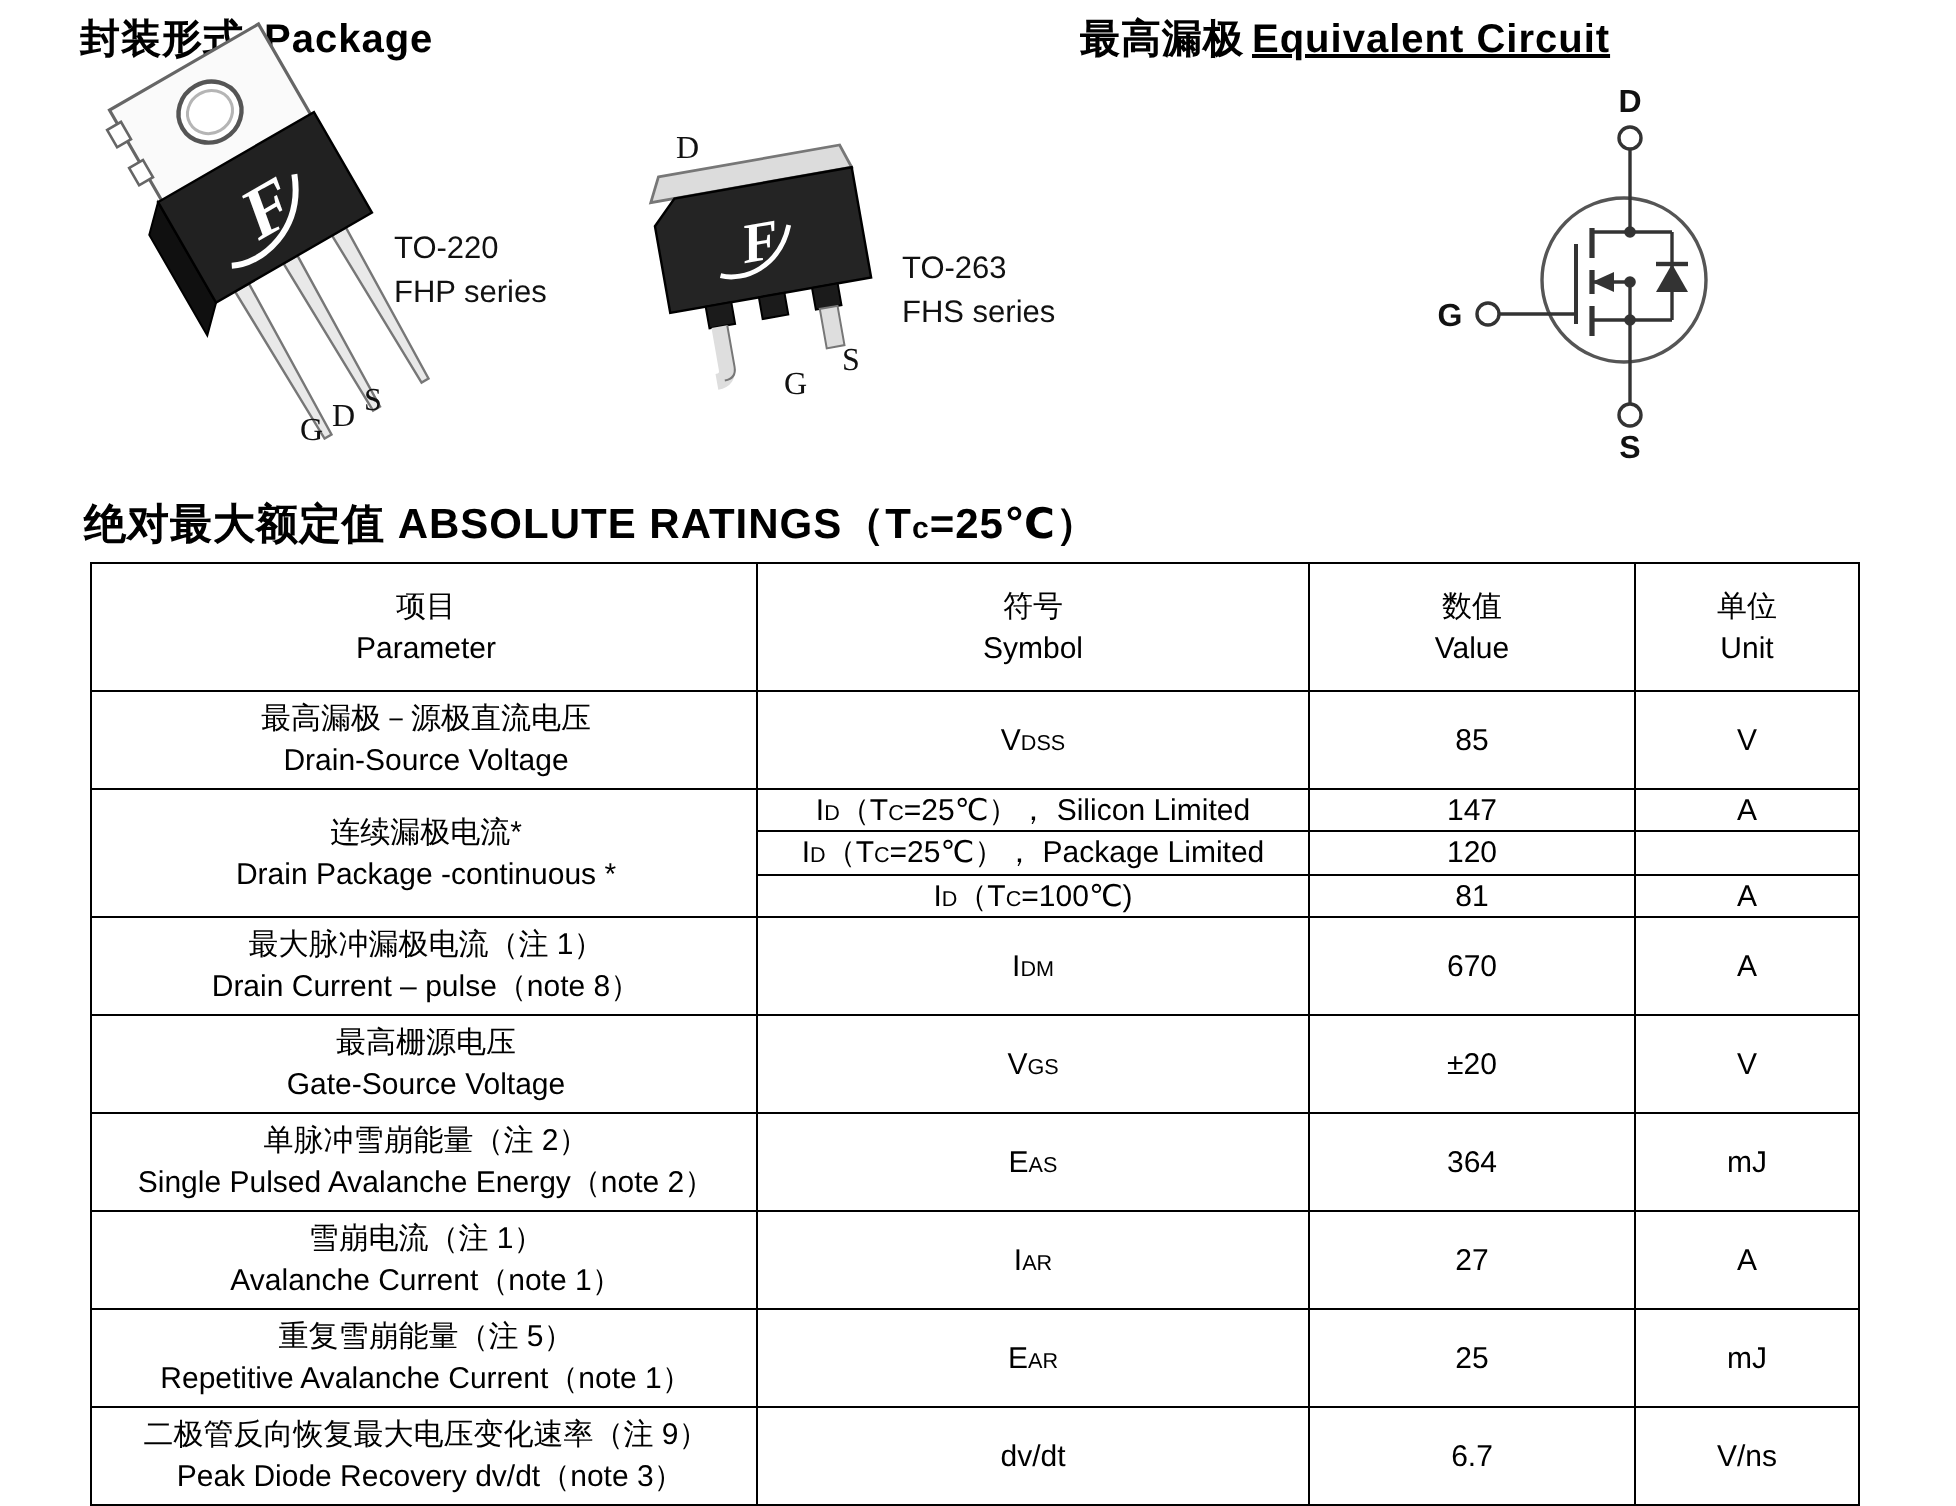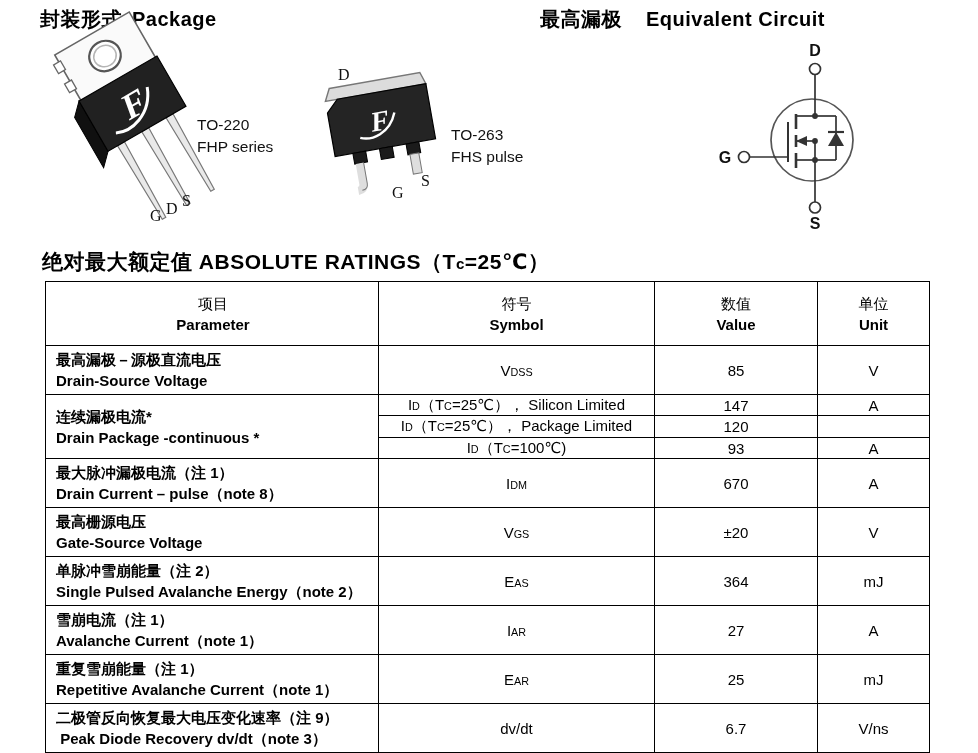--- a/index.html
+++ b/index.html
@@ -18,41 +18,41 @@
 
   table.ratings{
     border-collapse:collapse;table-layout:fixed;width:884px;
     font-size:15px;color:#000;
   }
   table.ratings td,table.ratings th{
     border:1.5px solid #000;padding:0;vertical-align:middle;
     overflow:hidden;
   }
   th{font-weight:normal;}
-  .bold{font-weight:bold;text-align:center;}
+  .bold{font-weight:normal;text-align:center;}
   .cell-pad{padding:3px 8px 3px 10px;}
   .cn,.en{line-height:21px;white-space:pre-wrap;}
-  td.param{text-align:left;font-weight:bold;}
+  td.param{text-align:center;}
   td.sym,td.val,td.unit,th.c{text-align:center;}
   tr.hh{height:64px;}
   tr.r42{height:42px;}
   tr.r43{height:43px;margin-top:48px;}
   tr.r39{height:39px;}
   tr.r21{height:21px;}
   tr.r22{height:22px;}
   tr.r23{height:23px;}
 </style>
 </head>
 <body>
 
 <div class="abs heading" style="left:40px;top:6px;">
   <span class="cnh">封装形式</span><span class="en">Package</span>
 </div>
 <div class="abs heading" style="left:540px;top:6px;">
-  <span>最高漏极</span><span class="en" style="margin-left:24px;">Equivalent Circuit</span>
+  <span>最高漏极</span><span class="en" style="margin-left:4px;text-decoration:underline;">Equivalent Circuit</span>
 </div>
 
 <svg class="abs" style="left:20px;top:8px;" width="230" height="212" viewBox="0 0 230 212">
   <g transform="rotate(-30 115 100)">
 
     <rect x="72" y="14" width="86" height="54" fill="#fafafa" stroke="#666" stroke-width="1.6"></rect>
     <rect x="66" y="22" width="8" height="10" fill="#fff" stroke="#666" stroke-width="1.3"></rect>
     <rect x="66" y="44" width="8" height="10" fill="#fff" stroke="#666" stroke-width="1.3"></rect>
     <ellipse cx="115" cy="40" rx="16" ry="15" fill="#ffffff" stroke="#555" stroke-width="2.2"></ellipse>
     <ellipse cx="115" cy="40" rx="11.5" ry="10.5" fill="#ffffff" stroke="#b5b5b5" stroke-width="1.5"></ellipse>
@@ -88,21 +88,21 @@
     <rect x="88" y="101" width="9" height="20" fill="#dedede" stroke="#777" stroke-width="1"></rect>
     <text x="55" y="72" font-family="Liberation Serif, DejaVu Serif, serif" font-style="italic" font-weight="bold" font-size="28" fill="#ffffff">F</text>
     <path d="M42,76 C53,81 72,77 80,57" stroke="#ffffff" stroke-width="2.4" fill="none"></path>
   </g>
 </svg>
 <div class="abs pin-label" style="left:338px;top:66px;">D</div>
 <div class="abs pin-label" style="left:392px;top:184px;">G</div>
 <div class="abs pin-label" style="left:421px;top:172px;">S</div>
 <div class="abs caption" style="left:451px;top:124px;">
   <div>TO-263</div>
-  <div>FHS pulse</div>
+  <div>FHS series</div>
 </div>
 
 <svg class="abs" style="left:698px;top:36px;" width="235" height="205" viewBox="0 0 235 205">
   <g stroke="#333" stroke-width="1.7" fill="none">
     <circle cx="114" cy="104" r="41" stroke="#555"></circle>
 
     <circle cx="117" cy="33" r="5.5" fill="#fff"></circle>
     <line x1="117" y1="38.5" x2="117" y2="80"></line>
 
     <circle cx="46" cy="121" r="5.5" fill="#fff"></circle>
@@ -192,21 +192,21 @@
       <td class="val">147</td>
       <td class="unit">A</td>
     </tr>
     <tr class="r22">
       <td class="sym"><span>I</span><span class="sub">D</span><span>（T</span><span class="sub">C</span><span>=25℃）， Package Limited</span></td>
       <td class="val">120</td>
       <td class="unit"></td>
     </tr>
     <tr class="r21">
       <td class="sym"><span>I</span><span class="sub">D</span><span>（T</span><span class="sub">C</span><span>=100℃)</span></td>
-      <td class="val">93</td>
+      <td class="val">81</td>
       <td class="unit">A</td>
     </tr>
 
     <tr class="r43">
       <td class="param">
         <div class="cell-pad">
           <div class="cn">最大脉冲漏极电流（注 1）</div>
           <div class="en">Drain Current – pulse（note 8）</div>
         </div>
       </td>
@@ -247,21 +247,21 @@
         </div>
       </td>
       <td class="sym"><span>I</span><span class="sub">AR</span></td>
       <td class="val">27</td>
       <td class="unit">A</td>
     </tr>
 
     <tr class="r43">
       <td class="param">
         <div class="cell-pad">
-          <div class="cn">重复雪崩能量（注 1）</div>
+          <div class="cn">重复雪崩能量（注 5）</div>
           <div class="en">Repetitive Avalanche Current（note 1）</div>
         </div>
       </td>
       <td class="sym"><span>E</span><span class="sub">AR</span></td>
       <td class="val">25</td>
       <td class="unit">mJ</td>
     </tr>
 
     <tr class="r43">
       <td class="param">

